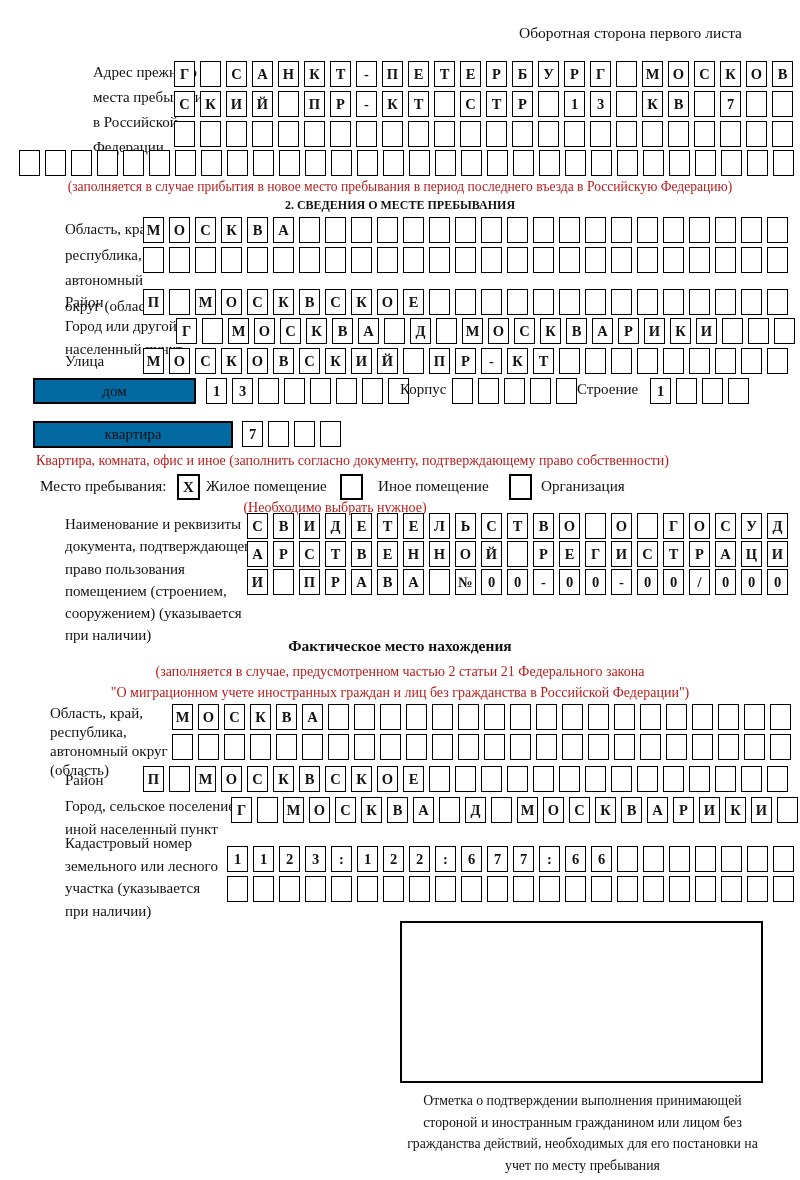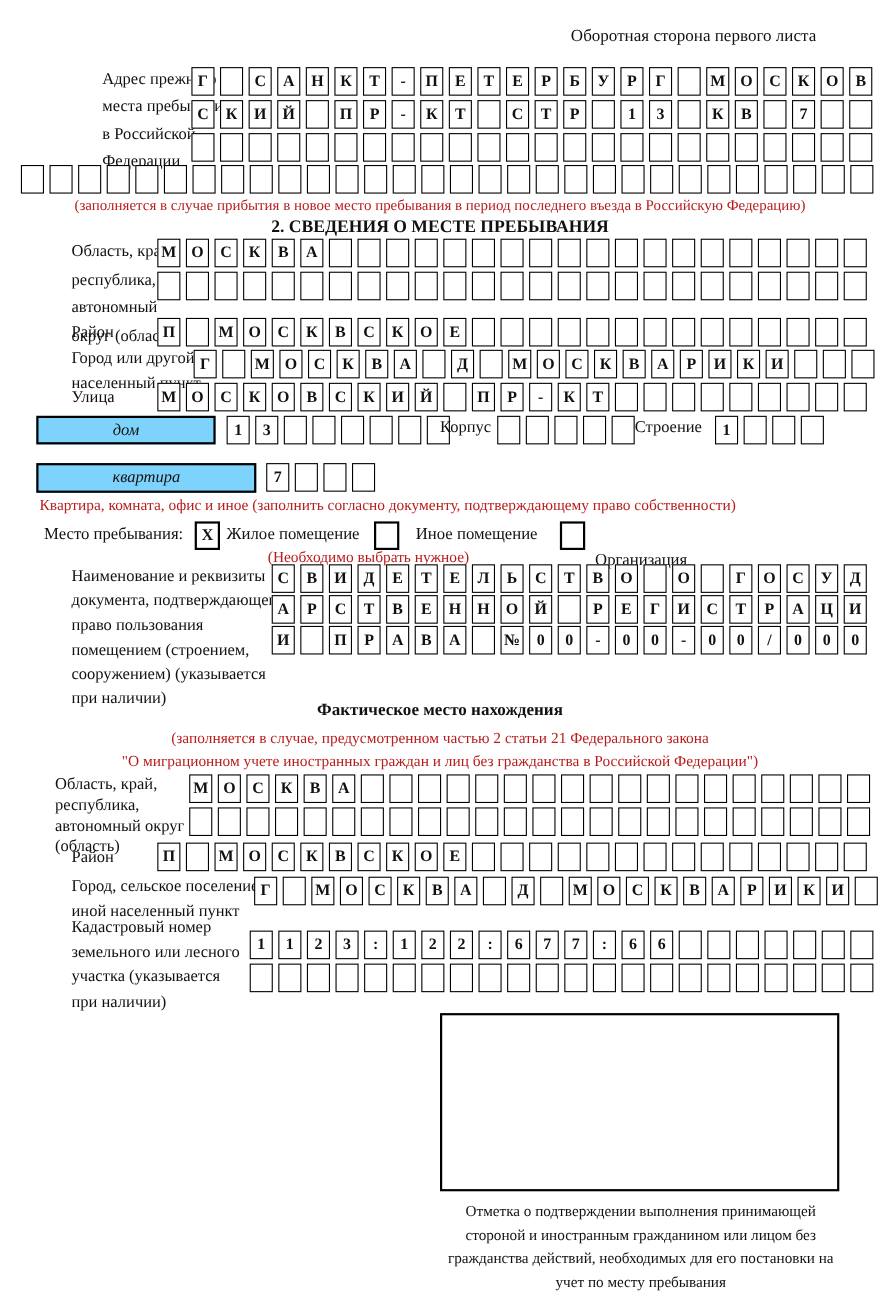--- a/index.html
+++ b/index.html
@@ -12,27 +12,27 @@
   .note{font-size:13.6px;color:#b91c1c;}
   .center{left:0;width:800px;text-align:center;}
   .boxrow{display:flex;gap:5px;}
   .cell{
     width:21px;height:26px;box-sizing:border-box;border:1.7px solid #000;
     display:flex;align-items:center;justify-content:center;
     font-size:14.5px;font-weight:600;flex:0 0 auto;background:#fff;
   }
   .rect{
     box-sizing:border-box;border:2px solid #000;display:flex;align-items:center;justify-content:center;
-    font-size:15px;background:#7dd3fc;font-style:italic;
+    font-size:15px;background:#0369a1;
   }
   .chk{
     width:23px;height:26px;box-sizing:border-box;border:2px solid #000;
     display:flex;align-items:center;justify-content:center;font-size:15px;font-weight:600;background:#fff;
   }
-  .title{font-weight:bold;font-size:16px;}
+  .title{font-weight:bold;font-size:12px;}
   .capt{font-size:13.8px;line-height:21.5px;text-align:center;}
 </style>
 </head>
 <body>
 
 <div class="page">
 
   <div class="abs" style="top:24px;right:58px;font-size:15.5px;">Оборотная сторона первого листа</div>
 
   <div class="abs lbl" style="left:65px;top:60px;margin-left:28px;">Адрес прежнего
@@ -334,21 +334,21 @@
       <span class="cell"></span>
     </div>
   <div class="abs note" style="left:36px;top:453px;font-size:14px;">Квартира, комната, офис и иное (заполнить согласно документу, подтверждающему право собственности)</div>
 
   <div class="abs" style="left:40px;top:477px;font-size:15.2px;">Место пребывания:</div>
   <div class="abs chk" style="left:177px;top:474px;">X</div>
   <div class="abs" style="left:206px;top:477px;font-size:15.2px;">Жилое помещение</div>
   <div class="abs chk" style="left:340px;top:474px;"></div>
   <div class="abs" style="left:378px;top:477px;font-size:15.2px;">Иное помещение</div>
   <div class="abs chk" style="left:509px;top:474px;"></div>
-  <div class="abs" style="left:541px;top:477px;font-size:15.2px;margin-top:24px;">Организация</div>
+  <div class="abs" style="left:541px;top:477px;font-size:15.2px;">Организация</div>
   <div class="abs note" style="left:0px;top:500px;width:670px;text-align:center;font-size:14px;">(Необходимо выбрать нужное)</div>
 
   <div class="abs lbl" style="left:65px;top:513px;line-height:22.3px;">Наименование и реквизиты
 документа, подтверждающего
 право пользования
 помещением (строением,
 сооружением) (указывается
 при наличии)</div>
   <div class="abs boxrow" style="left:247px;top:513px;">
       <span class="cell">С</span>

